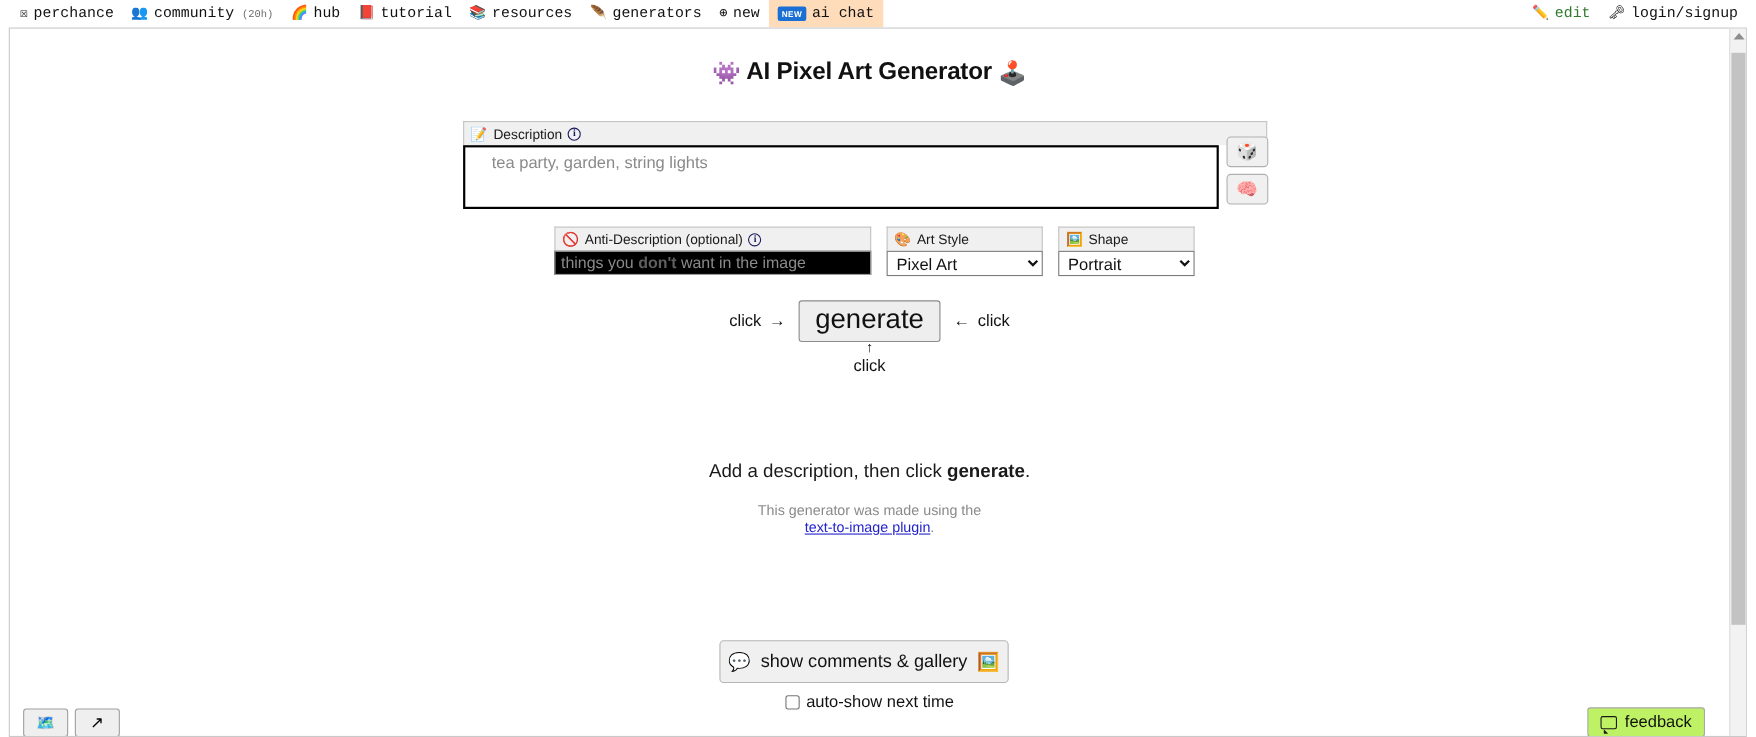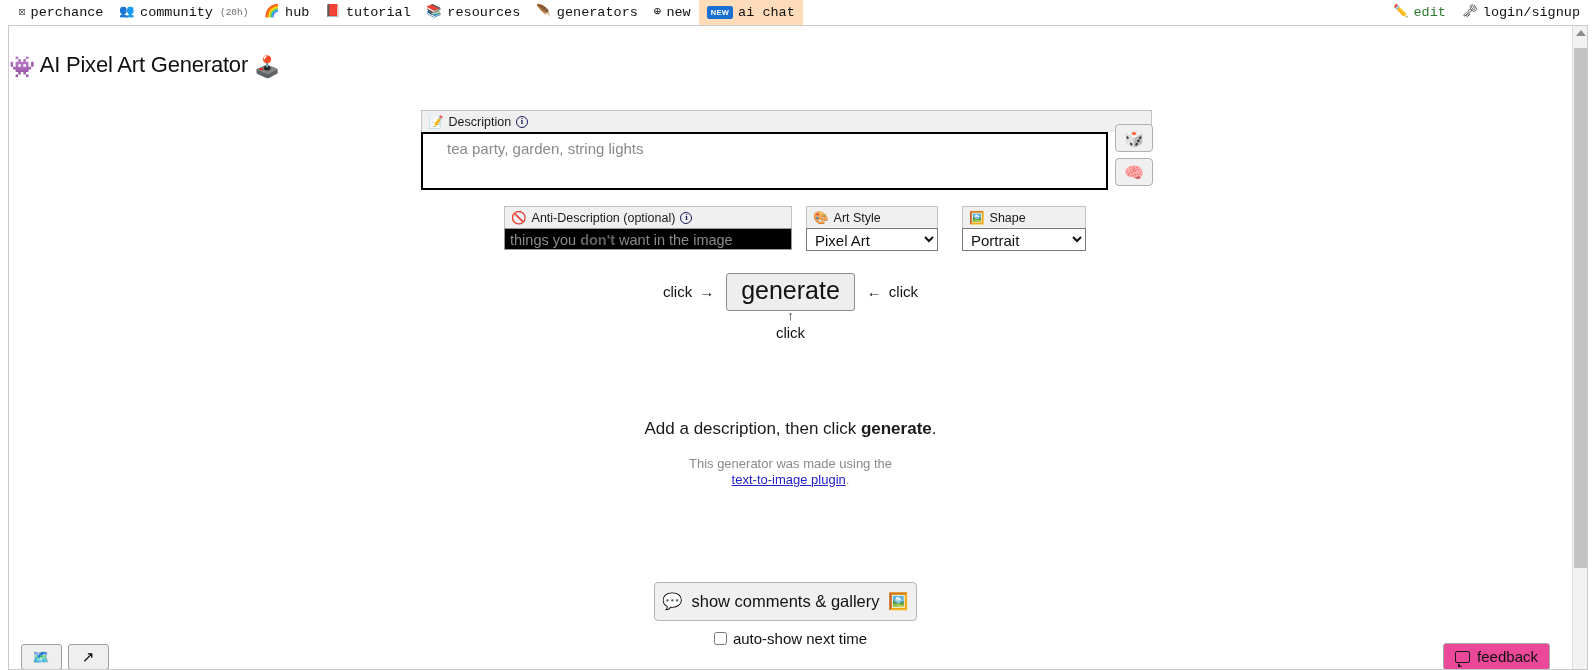--- a/index.html
+++ b/index.html
@@ -76,24 +76,24 @@
     border-bottom:6px solid #8d8d8d;
   }
 
   #content {
     position: absolute; top:0; left:0;
     width: 1563px; height: 643px;
   }
 
   
   #title {
-    text-align: left;
+    text-align: center;
     margin-top: 26px;
     font-size: 22px;
-    font-weight: normal;
+    font-weight: bold;
     color: #111;
     letter-spacing: -0.2px;
   }
   #title .emoji { font-size: 21px; vertical-align: -2px; }
   .info-i {
     display:inline-flex;align-items:center;justify-content:center;
     width:12px;height:12px;border:1.3px solid #1b1b5e;border-radius:50%;
     font-size:9px;font-weight:bold;color:#1b1b5e;font-family:"Liberation Serif",serif;
     line-height:1;
   }
@@ -149,21 +149,21 @@
     background:#f0f0f0;border:1px solid #c4c4c4;border-bottom:none;
     padding:3px 6px;display:flex;align-items:center;gap:5px;
     font-size:12.5px;color:#1a1a1a;
   }
   select.ui-select {
     font-size:15px; font-family:"Liberation Sans",sans-serif;
     padding:2px 4px; height:23px;
     border:1px solid #7a7a7a; background:#fff; color:#111;
     outline:none; cursor:pointer;
   }
-  #style-select { width:132px; }
+  #style-select { width:142px; }
   #shape-select { width:124px; }
 
   
   #gen-row {
     position:absolute; left:0; top:247px; width:1563px;
     display:flex; align-items:center; justify-content:center; gap:12px;
     font-size:15px; color:#111;
   }
   #gen-btn {
     font-size:25px;
@@ -213,21 +213,21 @@
   #bl-buttons { position:absolute; left:12px; top:618px; display:flex; gap:6px; }
   .bl-btn {
     width:41px;height:26px;background:#efefef;border:1px solid #9f9f9f;border-radius:3px;
     display:flex;align-items:center;justify-content:center;font-size:14px;cursor:pointer;
   }
 
   
   #feedback-btn {
     position:absolute; right:22px; top:617px;
     height:27px; padding:0 11px;
-    background:#ec4899;border:1px solid #a8a8a8;border-radius:3px;
+    background:#bef264;border:1px solid #a8a8a8;border-radius:3px;
     display:flex;align-items:center;gap:7px;
     font-size:15px;color:#111;cursor:pointer;
   }
 
   .bubble {
     display:inline-block;width:15px;height:12px;border:1.6px solid #1a1a1a;
     border-radius:2px;position:relative;
   }
   .bubble:after{
     content:"";position:absolute;left:2px;bottom:-5px;

